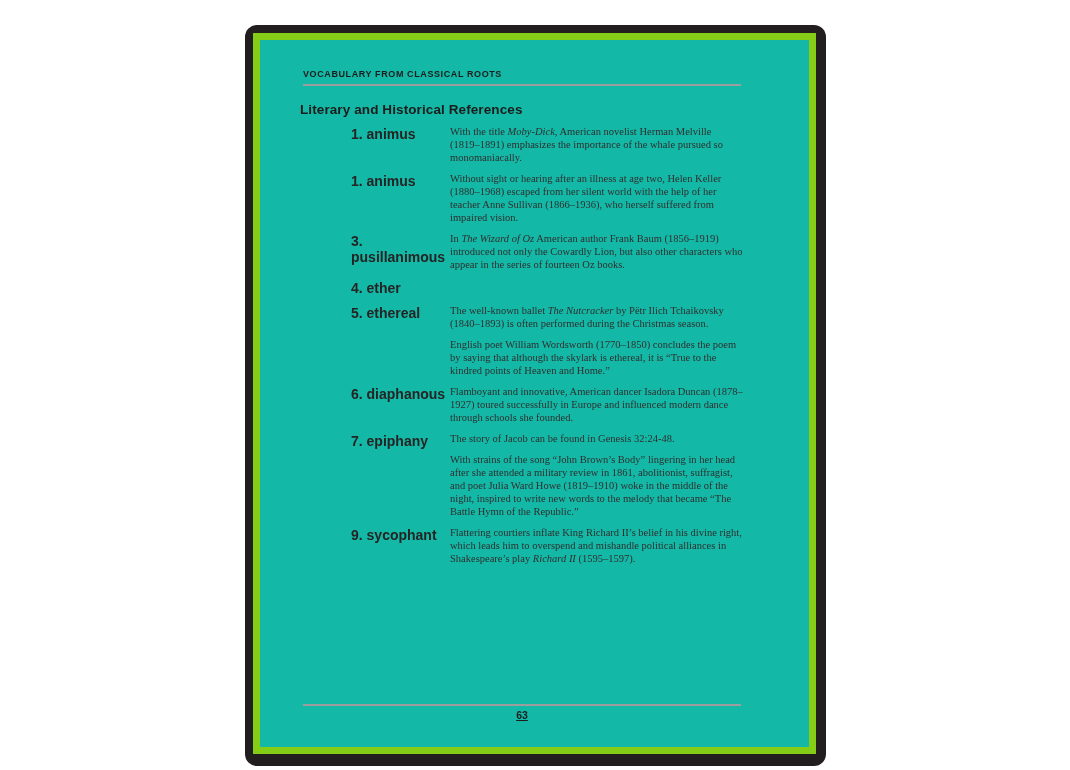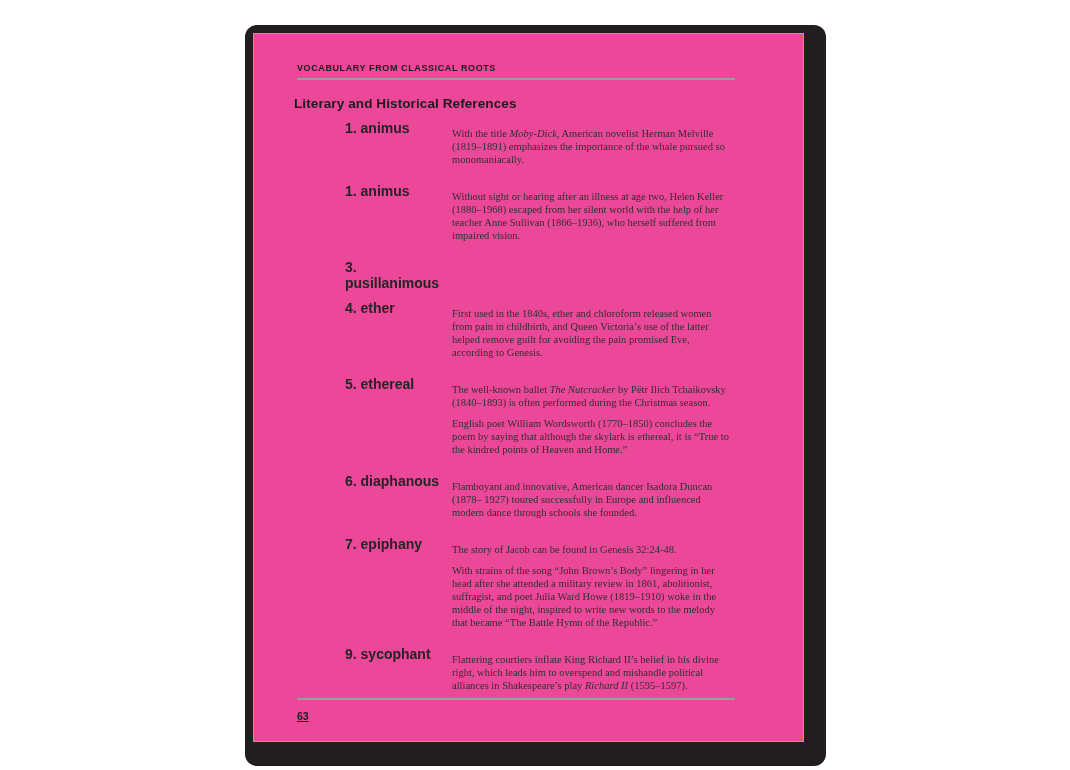--- a/index.html
+++ b/index.html
@@ -25,22 +25,22 @@
     height: 741px;
     background: #221e1f;
     border-radius: 12px;
   }
   .page {
     position: absolute;
     left: 8px;
     top: 8px;
     width: 549px;
     height: 707px;
-    background: #ec4899;
-    border: 1px solid #84cc16;
+    background: #14b8a6;
+    border: 7px solid #84cc16;
   }
   
   .running-header {
     margin: 29px 0 0 43px;
     font-family: "Liberation Sans", sans-serif;
     font-weight: bold;
     font-size: 9px;
     letter-spacing: 0.6px;
     color: #1c1c1c;
     font-stretch: condensed;
@@ -92,21 +92,21 @@
     font-family: Liberation Sans, sans-serif;
     font-weight: bold;
     font-size: 14px;
     color: #242424;
     padding-top: 1px;
   }
   .defs {
     width: 293px;
   }
   .defs p {
-    margin: 8px;
+    margin: 0;
     font-size: 10.5px;
     line-height: 13px;
     color: #2f2f2f;
   }
   .defs p + p {
     margin-top: 8px;
   }
   .defs em {
     font-style: italic;
   }
@@ -116,22 +116,22 @@
     left: 43px;
     top: 664px;
     width: 438px;
   }
   .footer-rule {
     height: 2px;
     background: #9d9d9d;
   }
   .page-num {
     display: block;
-    text-align: left;
-    margin-top: 10px;
+    text-align: center;
+    margin-top: 3px;
     font-family: "Liberation Sans", sans-serif;
     font-weight: bold;
     font-size: 10.5px;
     color: #1c1c1c;
     text-decoration: underline;
   }
 </style>
 </head>
 <body>
 
@@ -153,26 +153,26 @@
             </div>
           </div>
           <div class="entry">
             <div class="term">1. animus</div>
             <div class="defs">
               <p><span>Without sight or hearing after an illness at age two, Helen Keller (1880–1968) escaped from her silent world with the help of her teacher Anne Sullivan (1866–1936), who herself suffered from impaired vision.</span></p>
             </div>
           </div>
           <div class="entry">
             <div class="term">3. pusillanimous</div>
+            <div class="defs">
+              <p><span>In </span><em>The Wizard of Oz</em><span> American author Frank Baum (1856–1919) introduced not only the Cowardly Lion, but also other characters who appear in the series of fourteen Oz books.</span></p>
+            </div>
           </div>
           <div class="entry">
             <div class="term">4. ether</div>
-            <div class="defs">
-              <p><span>First used in the 1840s, ether and chloroform released women from pain in childbirth, and Queen Victoria’s use of the latter helped remove guilt for avoiding the pain promised Eve, according to Genesis.</span></p>
-            </div>
           </div>
           <div class="entry">
             <div class="term">5. ethereal</div>
             <div class="defs">
               <p><span>The well-known ballet </span><em>The Nutcracker</em><span> by Pëtr Ilich Tchaikovsky (1840–1893) is often performed during the Christmas season.</span></p>
               <p><span>English poet William Wordsworth (1770–1850) concludes the poem by saying that although the skylark is ethereal, it is “True to the kindred points of Heaven and Home.”</span></p>
             </div>
           </div>
           <div class="entry">
             <div class="term">6. diaphanous</div>

